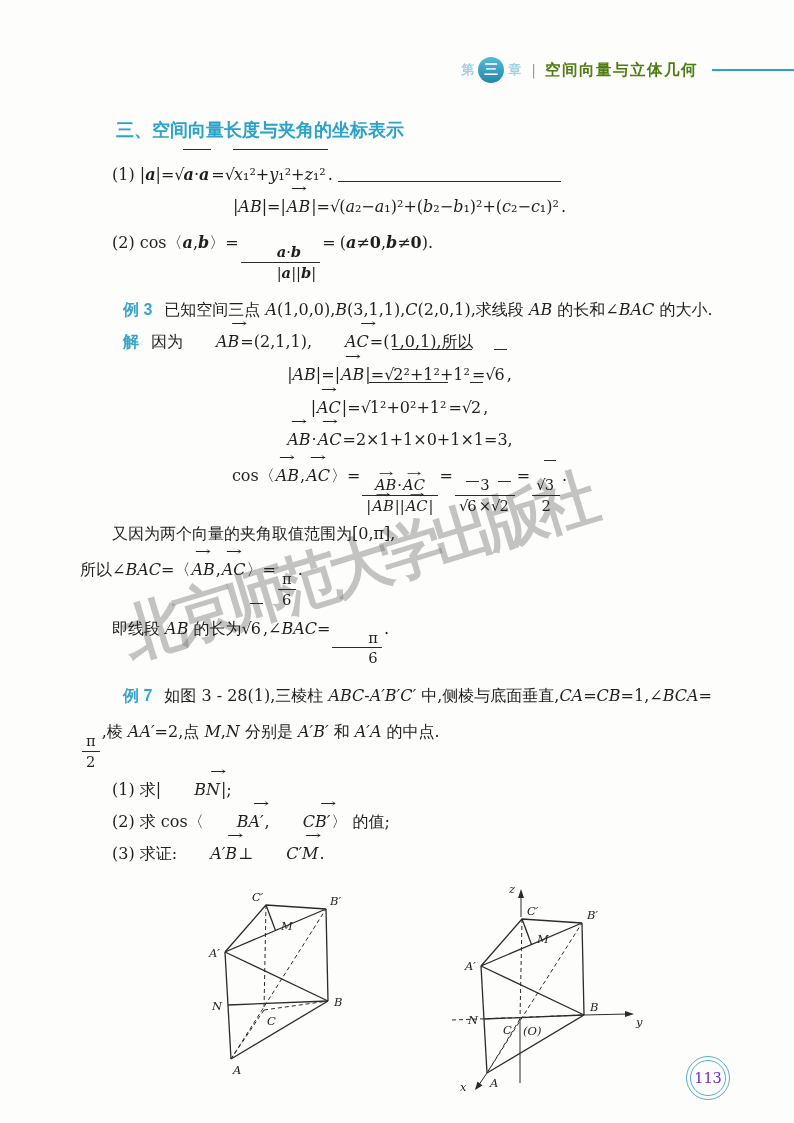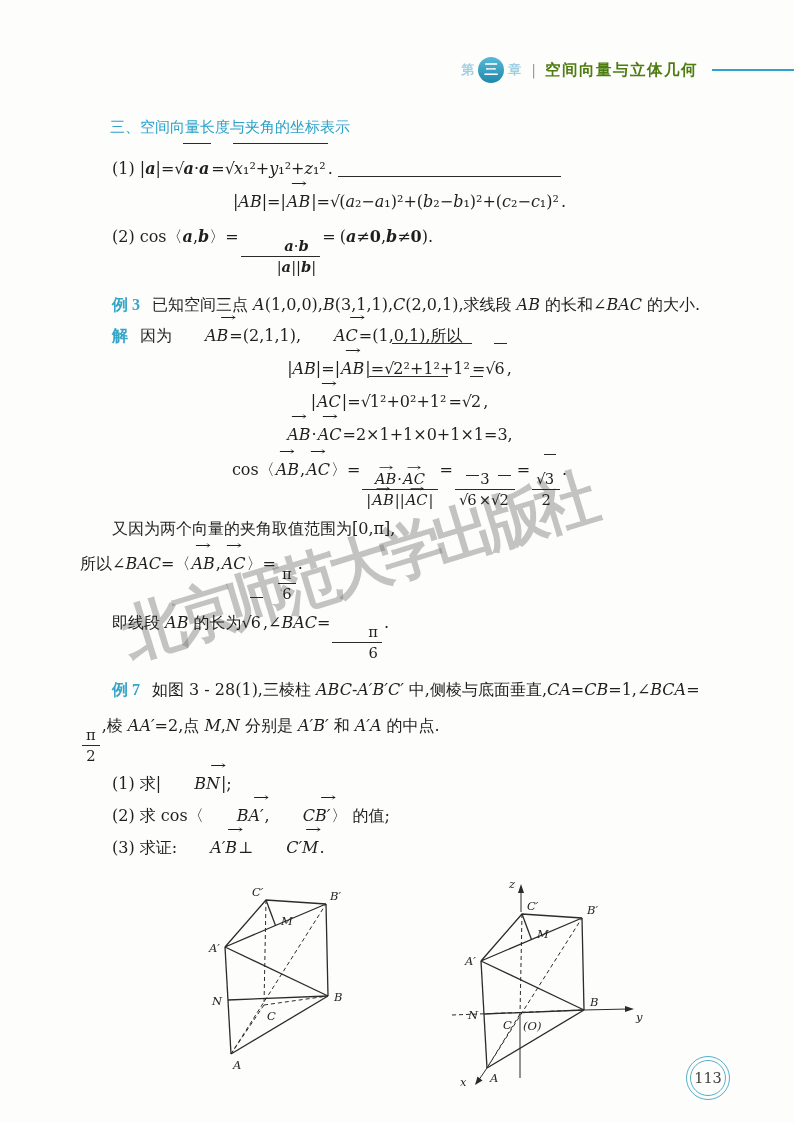--- a/index.html
+++ b/index.html
@@ -14,53 +14,53 @@
           padding-top:57px;font-family:"DejaVu Sans","Liberation Sans",sans-serif;}
   .ch-pre{color:#9fcfe1;font-size:13px;font-weight:700;}
   .ch-circle{display:inline-flex;align-items:center;justify-content:center;width:26px;height:26px;
              margin:0 4px;border-radius:50%;background:linear-gradient(#58b9d8,#1f88ac);
              color:#fff;font-size:14px;font-weight:700;}
   .ch-sep{color:#9a9a9a;margin:0 9px 0 10px;font-size:14px;}
   .ch-title{color:#4d7c0f;font-size:15.5px;font-weight:700;letter-spacing:1.5px;}
   .ch-rule{display:inline-block;width:82px;height:2.5px;background:#2da3c9;margin-left:14px;}
   
   .content{position:relative;z-index:2;padding:0 75px 0 80px;font-size:16px;line-height:1.92;}
-  .sec-title{font-family:"DejaVu Sans","Liberation Sans",sans-serif;font-size:15px;color:#2aa2ca;
-             font-weight:400;margin:30px 0 12px;text-indent:2em;}
+  .sec-title{font-family:"DejaVu Sans","Liberation Sans",sans-serif;font-size:18px;color:#2aa2ca;
+             font-weight:700;margin:30px 0 12px;text-indent:2em;}
   .ln{margin:0 0 1px;}
   .ind{text-indent:2em;}
   .eq{text-align:center;margin:2px 0;}
   .frl{margin:5px 0;}
   .exq{margin-top:14px;}
-  .exlabel{color:#36a5c6;font-weight:700;font-family:Liberation Serif, serif;
-           margin-right:12px;}
+  .exlabel{color:#36a5c6;font-weight:700;font-family:Liberation Sans, sans-serif;
+           margin-right:12px;margin-left:11px;}
   i{font-style:italic;}
   
-  .frac{display:inline-flex;flex-direction:column;text-align:center;vertical-align:-0.62em;
+  .frac{display:inline-flex;flex-direction:column;vertical-align:-0.62em;
         line-height:1.2;font-size:0.92em;margin:0 2px;}
   .fnum{border-bottom:1px solid #2a2a2a;padding:0 4px 1px;}
   .fden{padding:1px 4px 0;}
   .sqrt{white-space:nowrap;}
   .rsg{margin-right:-2px;}
   .rbar{border-top:1px solid #2a2a2a;padding:15px 2px 0 1px;}
   .vec{position:relative;display:inline-block;margin:0 1px;}
   .varr{position:absolute;left:50%;top:-0.78em;transform:translateX(-50%) scaleX(1.7);
         font-size:0.72em;line-height:1;}
   
   .figure{margin-top:8px;}
   .fig-row{display:flex;gap:36px;margin-left:118px;}
   .fig-item{text-align:center;}
   svg text{font-family:"DejaVu Serif","Liberation Serif",serif;font-style:italic;font-size:11.5px;
            fill:#1f1f1f;}
   
   .pagenum-outer{position:absolute;z-index:2;right:64px;top:1056px;width:42px;height:42px;
                  border:1px solid #55aecb;border-radius:50%;display:flex;align-items:center;
                  justify-content:center;}
   .pagenum-inner{width:34px;height:34px;border:1px solid #55aecb;border-radius:50%;display:flex;
-                 align-items:center;justify-content:center;font-size:14.5px;color:#404040;}
+                 align-items:center;justify-content:center;font-size:14.5px;color:#6d28d9;}
 </style>
 </head>
 <body>
 
 <div class="page">
 
   <div class="watermark">北京师范大学出版社</div>
 
   <div class="header">
     <span class="ch-pre">第</span>

